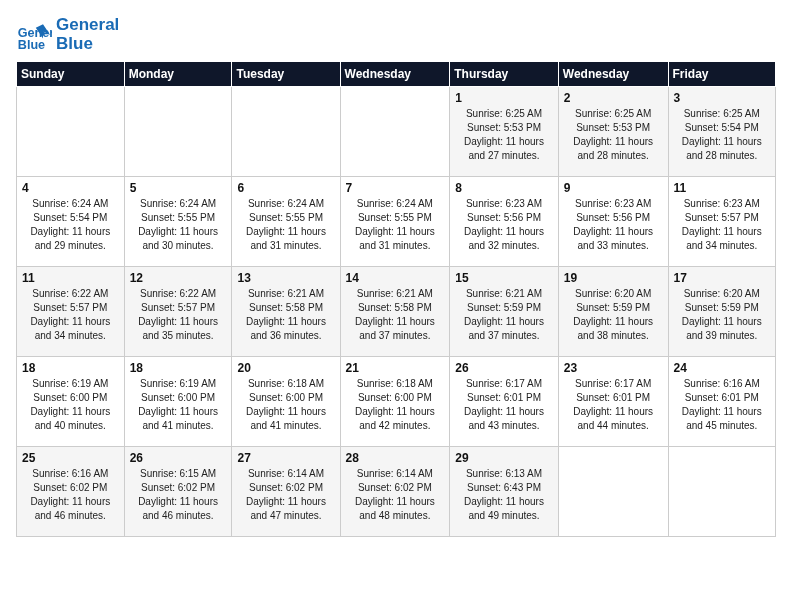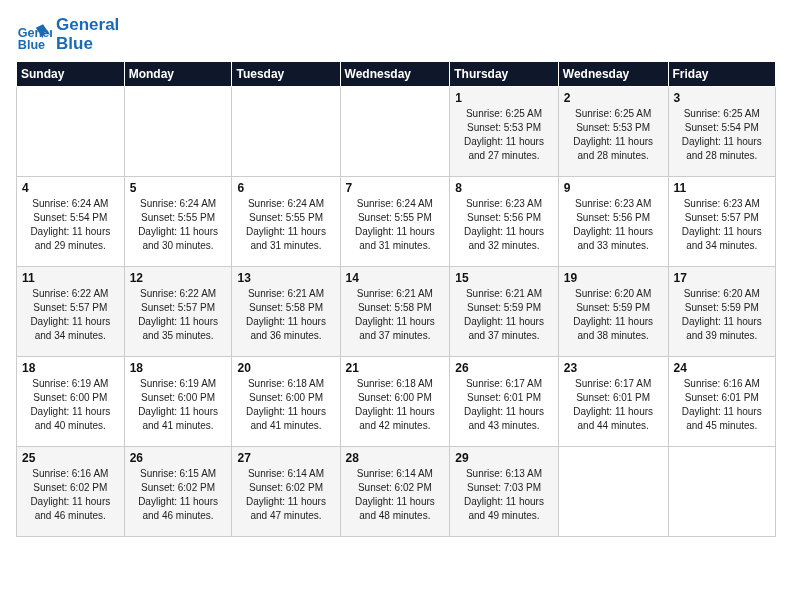--- a/index.html
+++ b/index.html
@@ -316,21 +316,21 @@
         <td>
           <div class="day-num">28</div>
           <div class="day-info" style="white-space: pre-line;">Sunrise: 6:14 AM
 Sunset: 6:02 PM
 Daylight: 11 hours
 and 48 minutes.</div>
         </td>
         <td>
           <div class="day-num">29</div>
           <div class="day-info" style="white-space: pre-line;">Sunrise: 6:13 AM
-Sunset: 7:03 PM
+Sunset: 6:43 PM
 Daylight: 11 hours
 and 49 minutes.</div>
         </td>
         <td class="empty-cell"></td>
         <td class="empty-cell"></td>
       </tr>
     </tbody>
 </table>
 
 </body></html>

